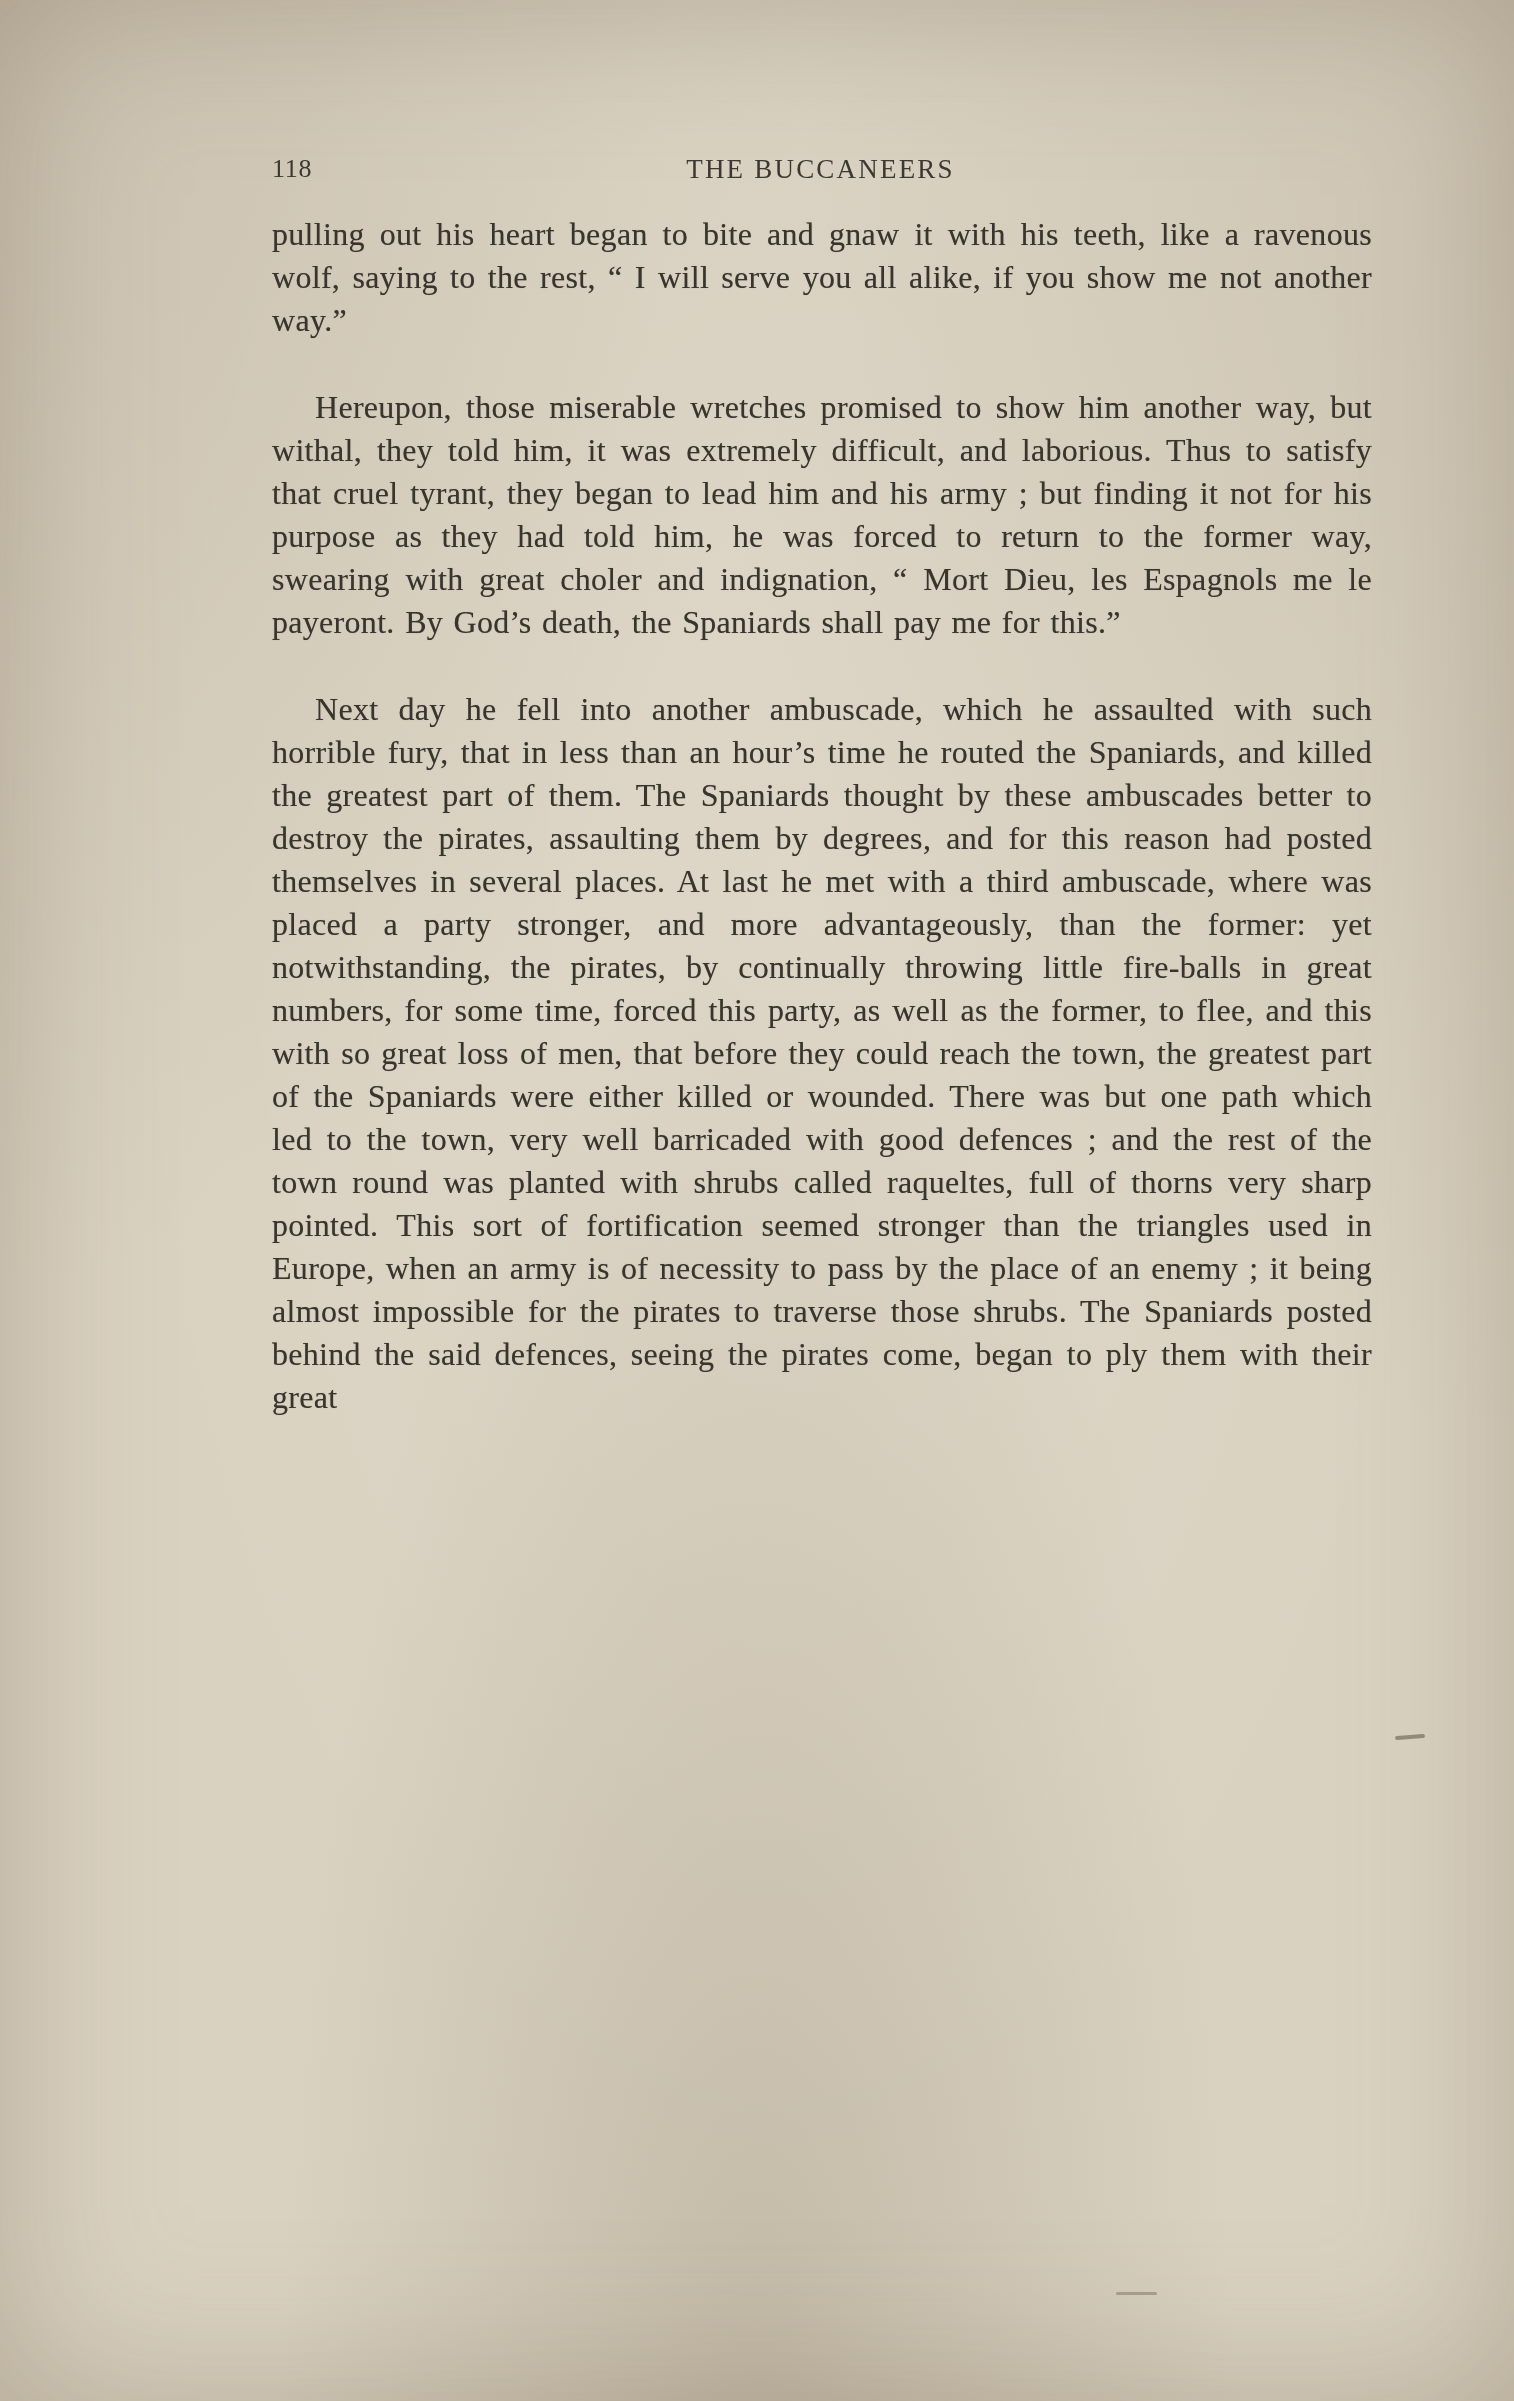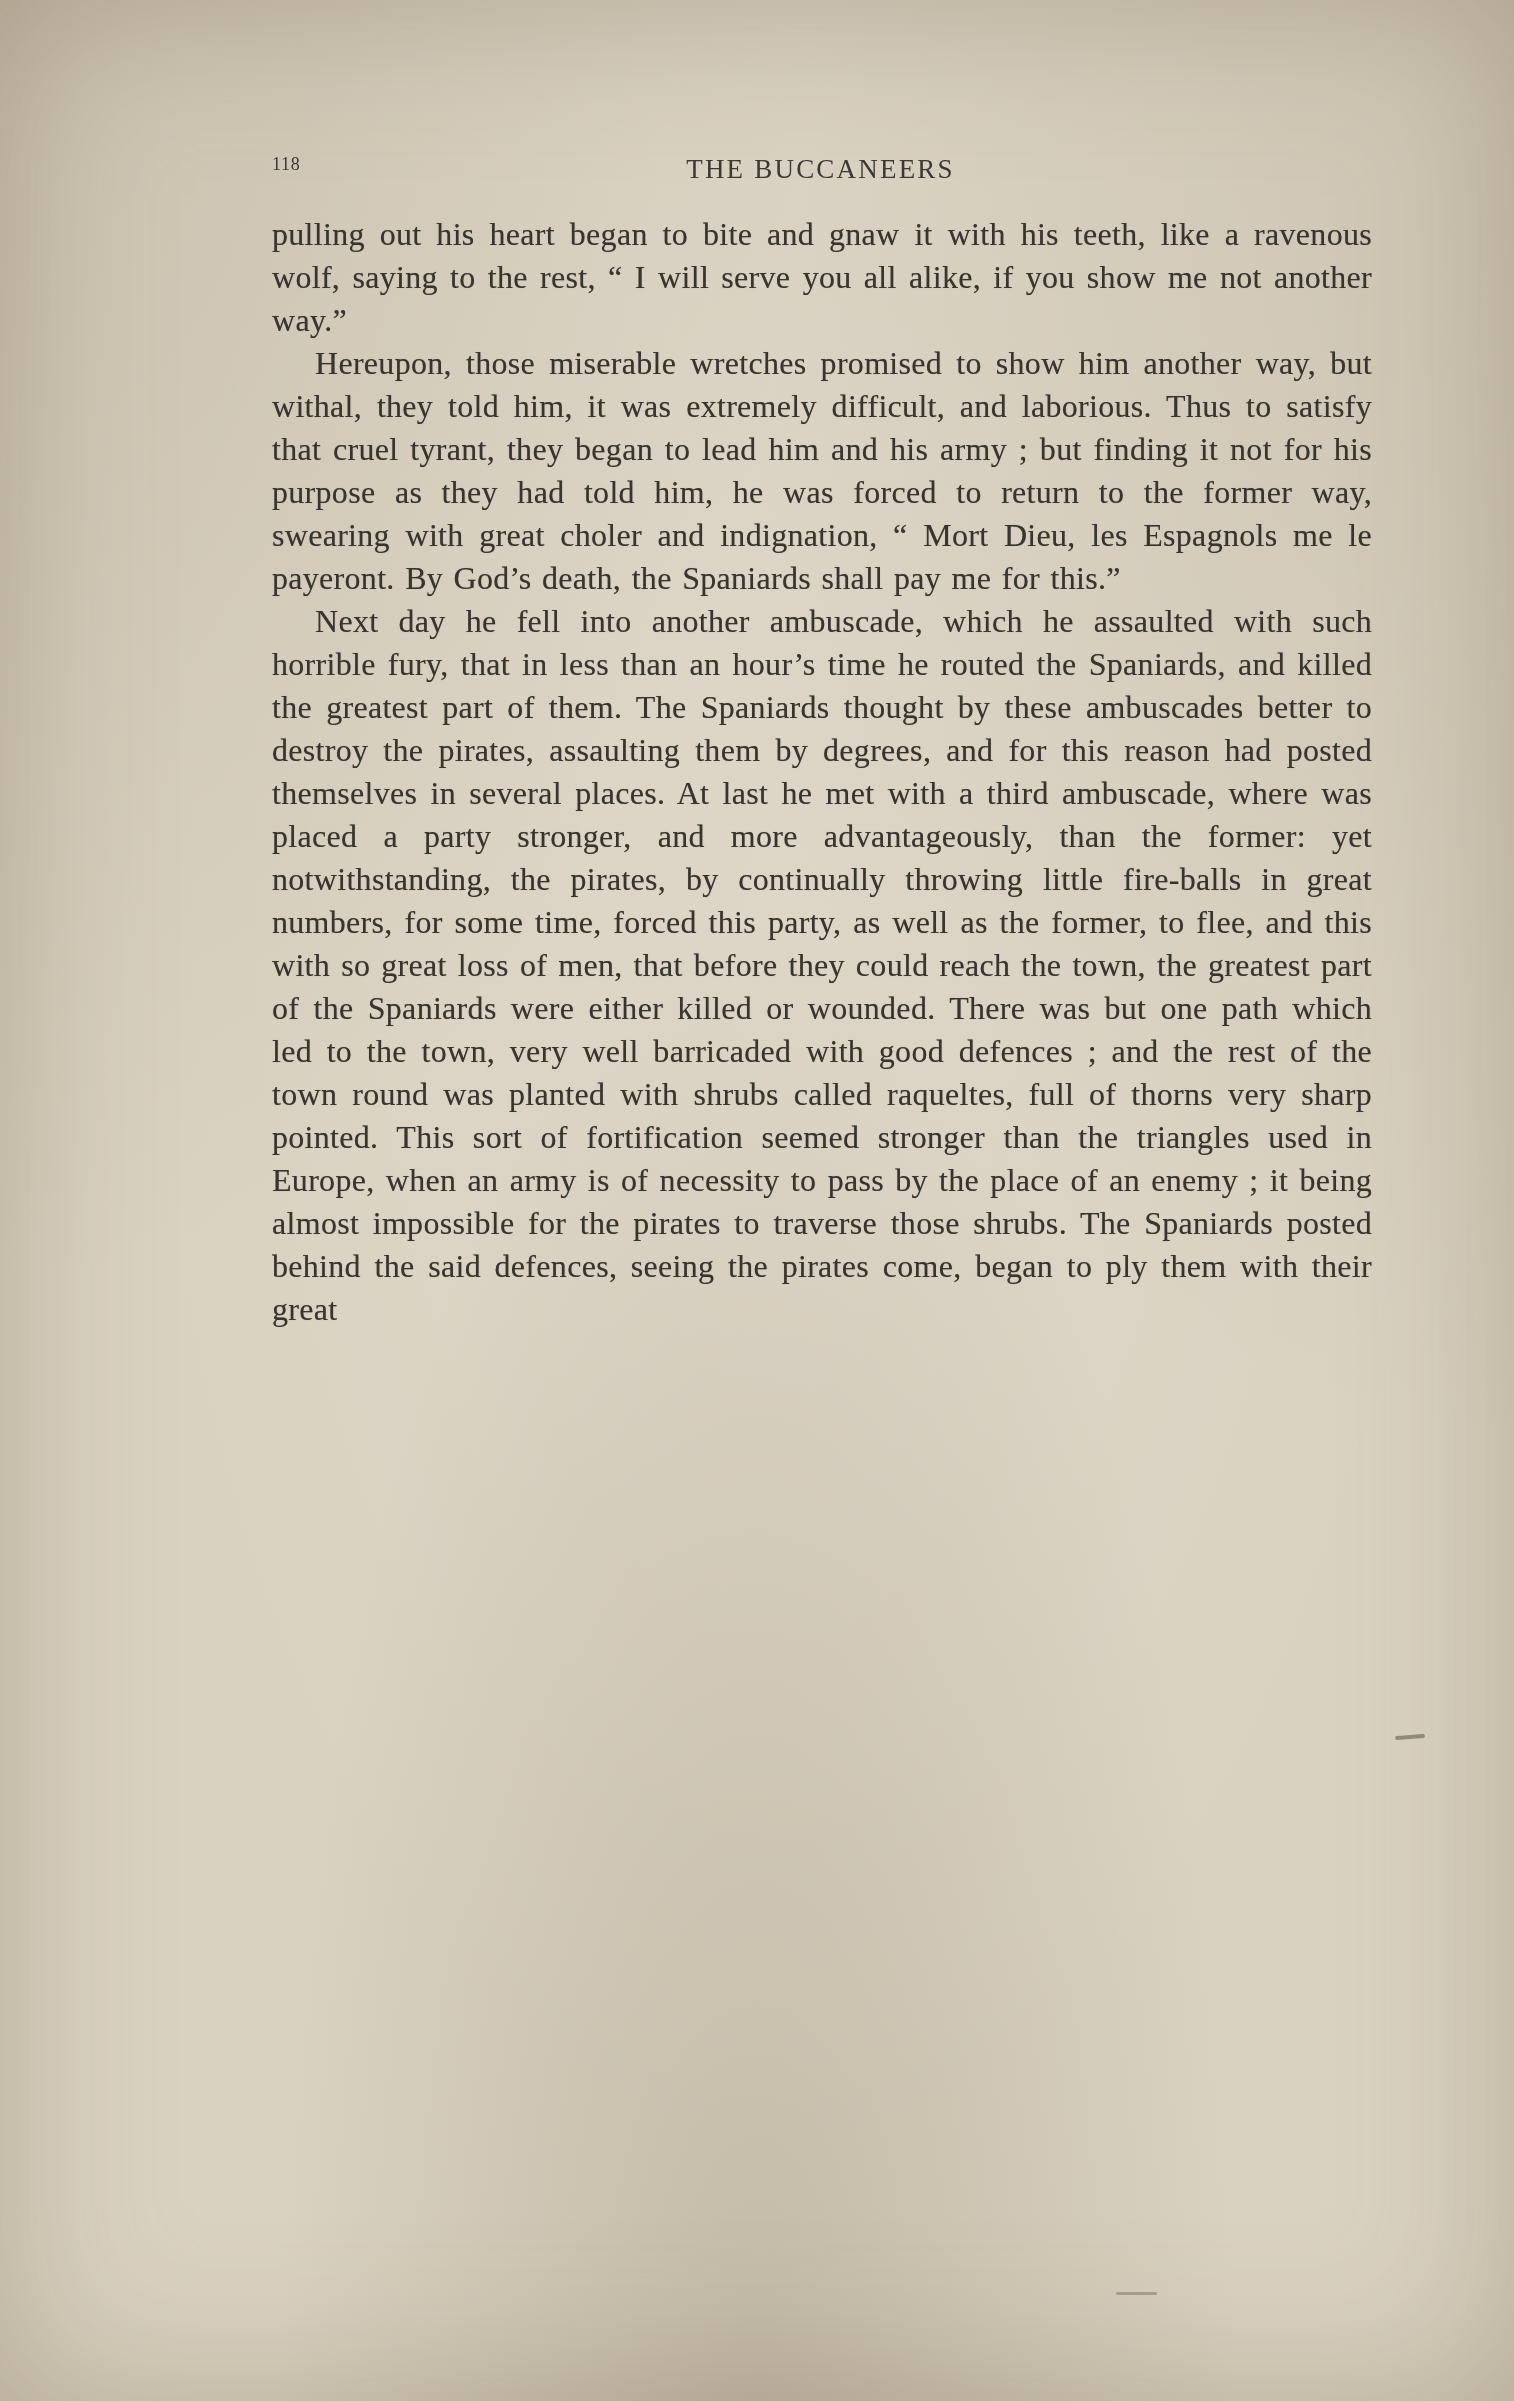--- a/index.html
+++ b/index.html
@@ -27,21 +27,21 @@
     position: absolute;
     top: 154px;
     left: 272px;
     width: 1097px;
     height: 36px;
   }
   .page-number {
     position: absolute;
     left: 0;
     top: 0;
-    font-size: 18px;
+    font-size: 26px;
     letter-spacing: 0.7px;
     color: #3c3933;
   }
   .running-title {
     display: block;
     width: 100%;
     text-align: center;
     font-size: 27px;
     letter-spacing: 2.2px;
     color: #3c3933;
@@ -56,20 +56,21 @@
     margin: 0;
     font-size: 32px;
     line-height: 43px;
     text-align: justify;
     letter-spacing: 0.3px;
     word-spacing: 2.2px;
     text-shadow: 0 0 0.7px rgba(56,53,47,0.45);
   }
   .para.indent {
     text-indent: 43px;
+    margin-top: 44px;
   }
   .margin-mark {
     position: absolute;
     top: 1735px;
     left: 1395px;
     width: 30px;
     height: 3.7px;
     background: rgba(90,82,70,0.55);
     border-radius: 2.2px;
     transform: rotate(-4deg);

